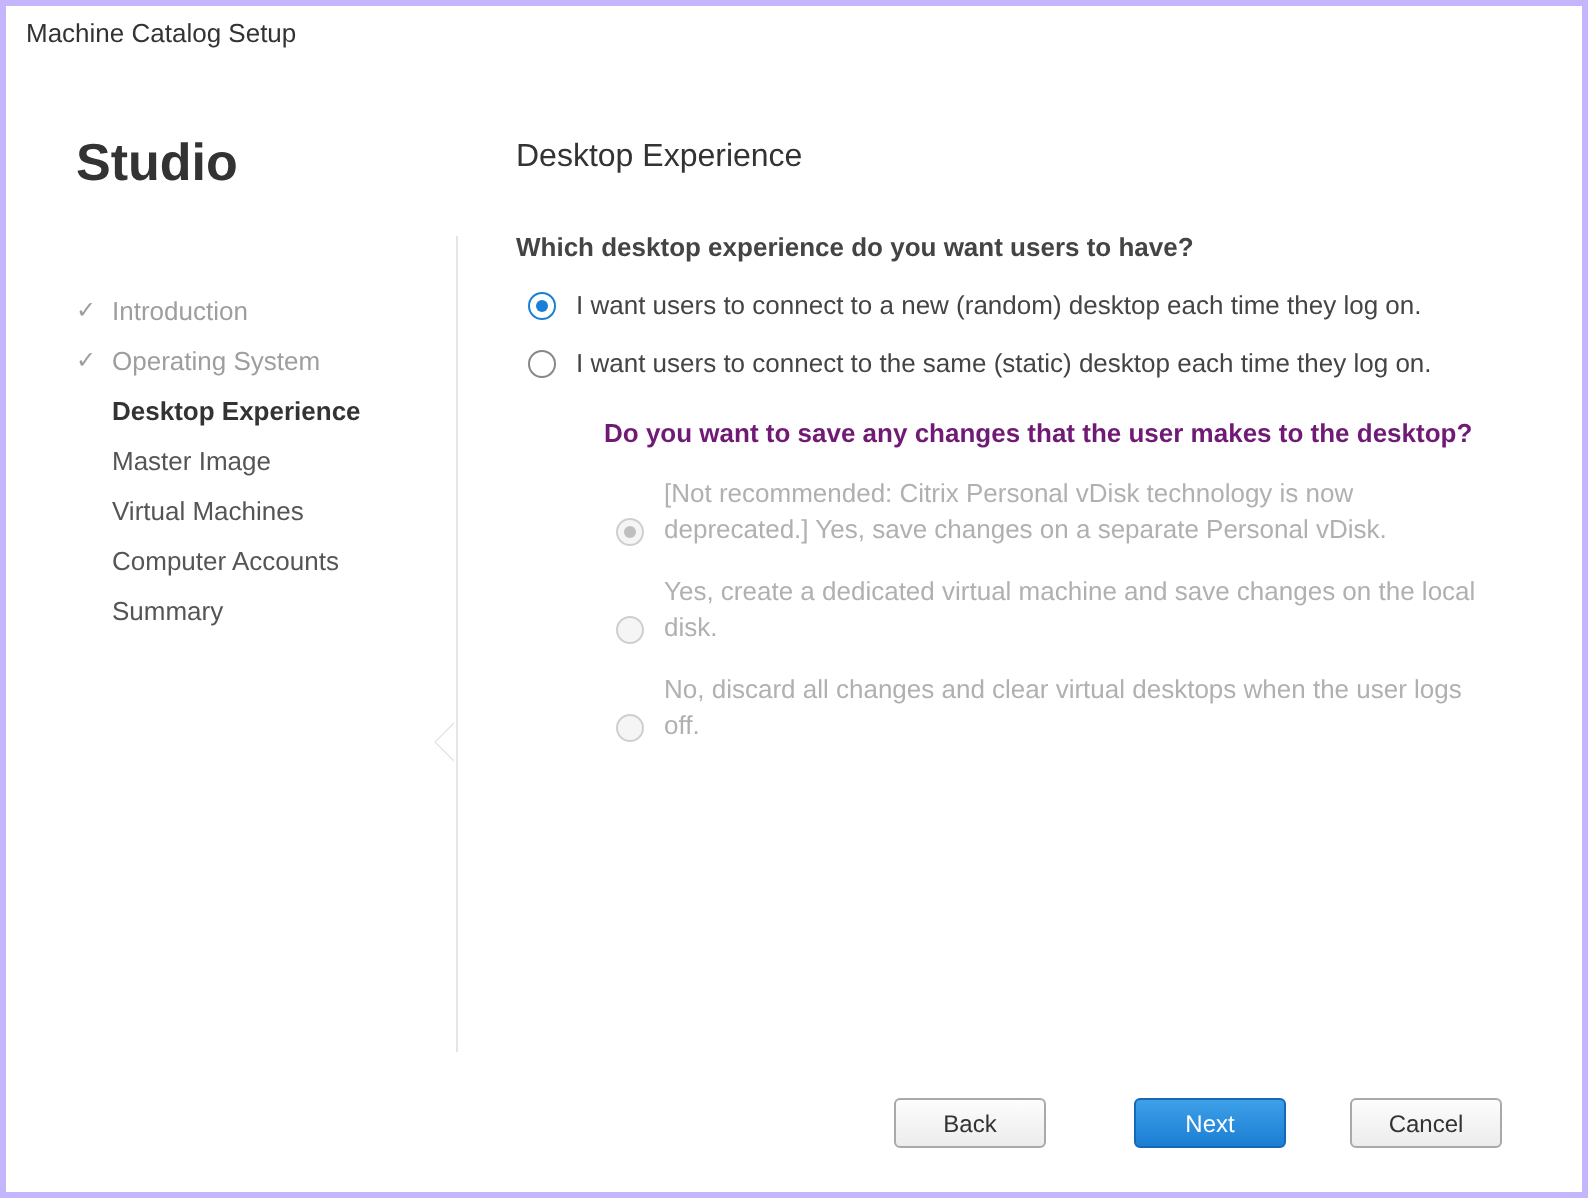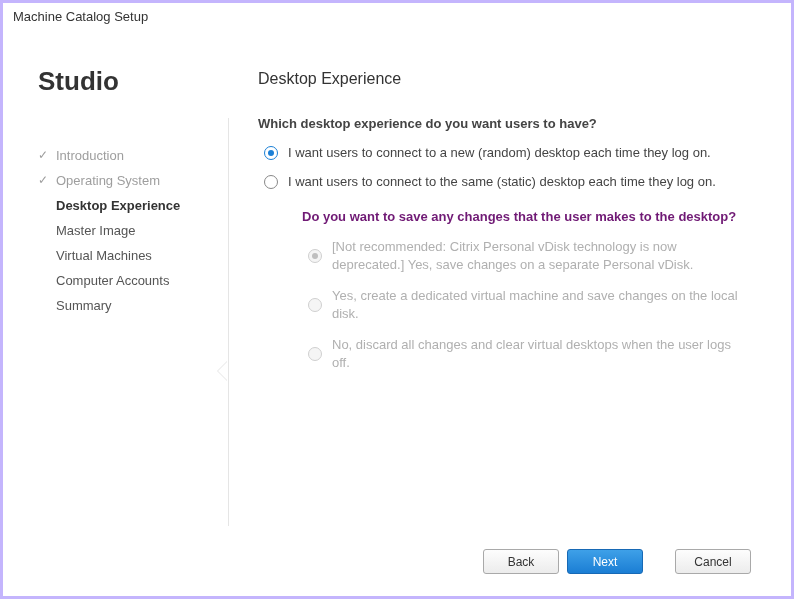--- a/index.html
+++ b/index.html
@@ -155,21 +155,21 @@
     margin: 10px 0 0 44px;
   }
   .sub-q {
     font-size: 13px;
     font-weight: 700;
     color: #701a75;
     margin: 0 0 10px 0;
   }
   .sub-radio-row {
     display: flex;
-    align-items: center;
+    align-items: flex-end;
     gap: 10px;
     padding: 4px 0 10px 6px;
     font-size: 13px;
     color: #b0b0b0;
   }
   .sub-radio-row .text {
     line-height: 1.35;
   }
   .footer {
     position: absolute;
@@ -189,20 +189,21 @@
     cursor: pointer;
     padding: 0 14px;
     display: inline-flex;
     align-items: center;
     justify-content: center;
   }
   .btn.primary {
     background: linear-gradient(#3ea0e8,#1b7ed4);
     border-color: #1769b5;
     color: #fff;
+    margin-left: 36px;
   }
   .btn-group { display: flex; gap: 8px; }
 </style>
 </head>
 <body>
 
 <div class="window">
   <div class="titlebar">Machine Catalog Setup</div>
   <div class="body">
 

